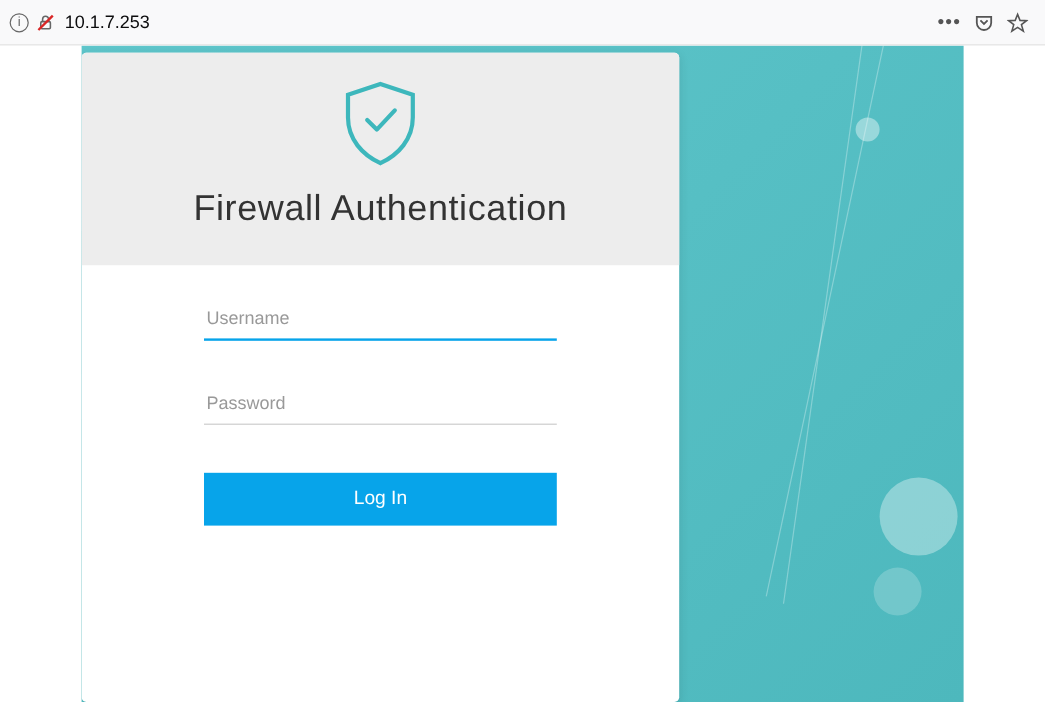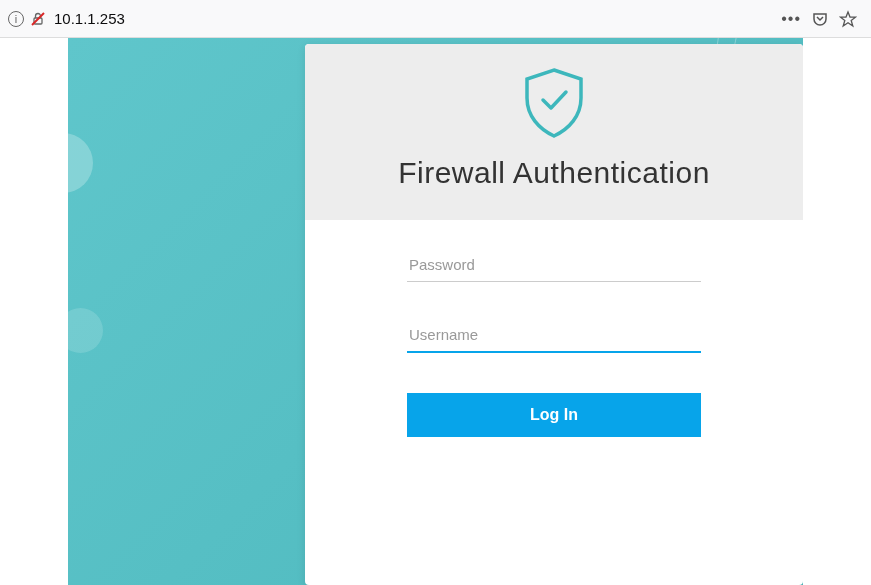--- a/index.html
+++ b/index.html
@@ -75,21 +75,21 @@
       justify-content: center;
       position: relative;
       overflow: hidden;
     }
     .teal-bg {
       width: 735px;
       height: 100%;
       background: linear-gradient(135deg, #5fc6cb 0%, #4db8bd 100%);
       position: relative;
       display: flex;
-      justify-content: flex-end;
+      justify-content: flex-start;
       overflow: hidden;
     }
     .circle {
       position: absolute;
       border-radius: 50%;
       background: rgba(255,255,255,0.25);
     }
     .c1 { width: 60px; height: 60px; left: -35px; top: 95px; }
     .c2 { width: 45px; height: 45px; left: -10px; top: 270px; background: rgba(255,255,255,0.15); }
     .c3 { width: 20px; height: 20px; right: 70px; top: 60px; background: rgba(255,255,255,0.4); }
@@ -165,21 +165,21 @@
       color: #999;
       font-weight: 300;
     }
     .login-btn {
       width: 294px;
       background: #07a4ea;
       color: #fff;
       border: none;
       padding: 13px;
       font-size: 16px;
-      font-weight: 700;
+      font-weight: 400;
       cursor: pointer;
       margin-top: 4px;
     }
     .brand {
       color: #fff;
       font-size: 26px;
       font-weight: 300;
       letter-spacing: 2px;
       position: absolute;
       bottom: 0px;
@@ -195,21 +195,21 @@
 <div class="browser-bar">
   <div class="url-area">
     <span class="info-icon">i</span>
     <span class="lock-slash">
       <svg width="16" height="16" viewBox="0 0 16 16">
         <rect x="4" y="7" width="8" height="6" rx="1" fill="none" stroke="#666" stroke-width="1.3"></rect>
         <path d="M5.5 7 V5 a2.5 2.5 0 0 1 5 0 V7" fill="none" stroke="#666" stroke-width="1.3"></path>
         <line x1="2" y1="14" x2="14" y2="2" stroke="#d92626" stroke-width="2"></line>
       </svg>
     </span>
-    <span class="url-text">10.1.1.253</span>
+    <span class="url-text">10.1.7.253</span>
   </div>
   <div class="right-icons">
     <span class="dots">•••</span>
     <span class="pocket-icon">
       <svg width="16" height="16" viewBox="0 0 16 16">
         <path d="M2 3 h12 v5 a6 6 0 0 1 -12 0 Z" fill="none" stroke="#555" stroke-width="1.5"></path>
         <path d="M5 6 l3 3 l3 -3" fill="none" stroke="#555" stroke-width="1.5"></path>
       </svg>
     </span>
     <span class="star-icon">
@@ -236,24 +236,24 @@
           <svg width="70" height="74" viewBox="0 0 70 74">
             <path d="M35 4 L62 13 V32 C62 50 50 63 35 70 C20 63 8 50 8 32 V13 Z" fill="none" stroke="#3db7bc" stroke-width="3.5"></path>
             <path d="M24 34 L32 42 L47 26" fill="none" stroke="#3db7bc" stroke-width="3.5" stroke-linecap="round" stroke-linejoin="round"></path>
           </svg>
         </span>
         <h1 class="title">Firewall Authentication</h1>
       </div>
       <div class="card-body">
         <div class="form-group">
           <div class="input-wrapper">
-            <input type="password" class="input" placeholder="Password" style="">
+            <input type="text" class="input active" placeholder="Username" style="">
           </div>
           <div class="input-wrapper">
-            <input type="text" class="input active" placeholder="Username" style="">
+            <input type="password" class="input" placeholder="Password" style="">
           </div>
         </div>
         <button class="login-btn">Log In</button>
       </div>
     </div>
 
     <div class="brand">JUNIPer</div>
   </div>
 </div>
 

